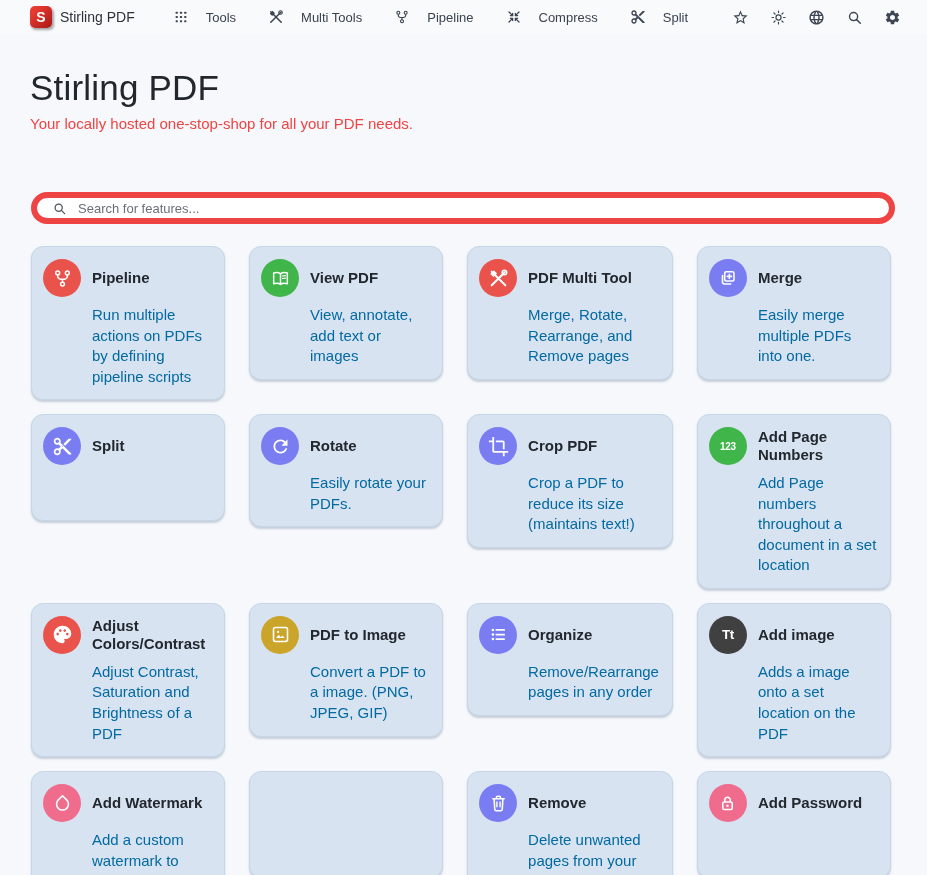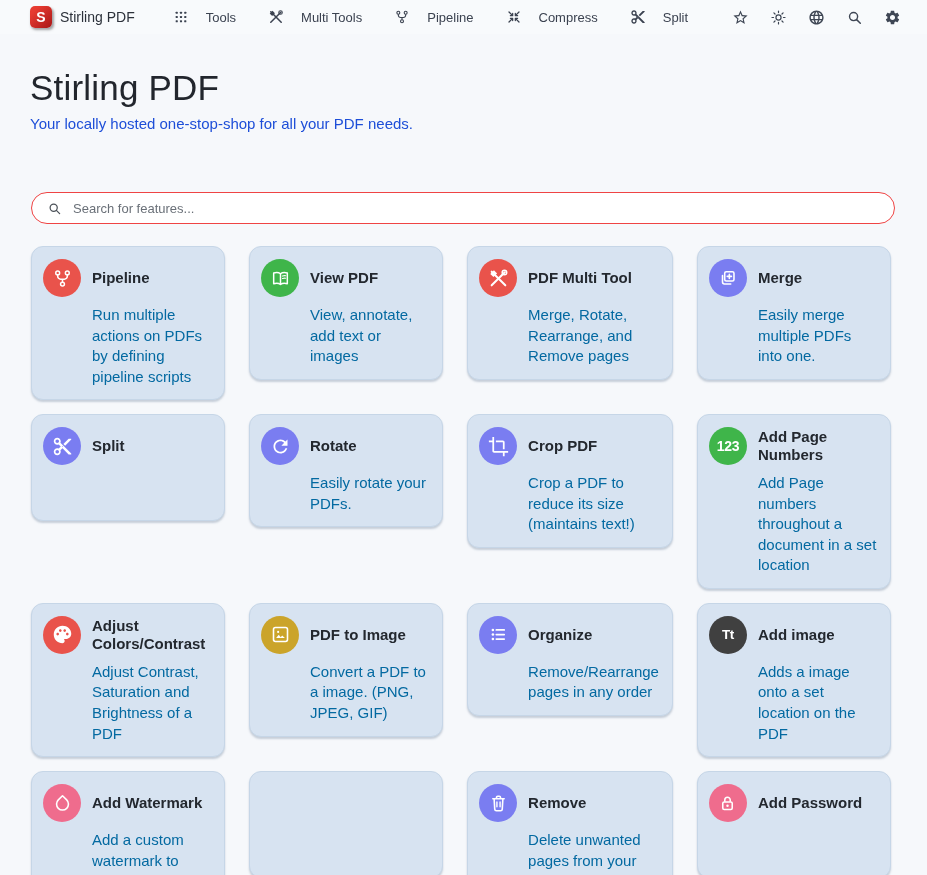--- a/index.html
+++ b/index.html
@@ -21,40 +21,40 @@
   .nav-items{ display:flex; align-items:center; gap:32px; margin-left:38px; }
   .nav-item{ display:flex; align-items:center; gap:17px; font-size:13px; color:#3b4250; cursor:pointer; }
   .nav-actions{ margin-left:auto; display:flex; align-items:center; gap:21px; }
   .action-btn{ background:none; border:none; width:17px; height:17px; padding:0; color:#3e4654; cursor:pointer; display:flex; }
   .icon{ display:inline-flex; align-items:center; justify-content:center; }
   .icon svg{ width:100%; height:100%; }
   .nav-item .icon{ width:16px; height:16px; color:#3b4250; }
   
   .hero{ padding:0 30px; margin-top:34px; }
   .hero h1{ font-size:35px; font-weight:400; color:#22262d; letter-spacing:.2px; }
-  .hero p{ margin-top:7px; font-size:15px; color:#1d4ed8; }
+  .hero p{ margin-top:7px; font-size:15px; color:#ef4444; }
   
   .search-wrap{ margin:60px 32px 0 31px; }
   .search-box{ display:flex; align-items:center; gap:11px; height:32px;
-    background:#fff; border:1px solid #ef4444; border-radius:17px; padding:0 15px; }
+    background:#fff; border:6px solid #ef4444; border-radius:17px; padding:0 15px; }
   .search-box .icon{ width:15px; height:15px; color:#4b5158; flex:none; }
   .search-box input{ border:none; outline:none; background:transparent; flex:1;
     font-size:13px; color:#333; font-family:inherit; }
   .search-box input::placeholder{ color:#6a7078; }
   
   .grid{ display:grid; grid-template-columns:repeat(4,1fr); column-gap:24px; row-gap:14px;
     align-items:start; margin:22px 36px 0 31px; }
   .card{ background:#d7e3f1; border:1px solid #c6d6e7; border-radius:12px;
     padding:12px 13px 12px 11px; min-height:107px; cursor:pointer;
     box-shadow:0 2px 2px rgba(110,130,155,.35); }
   .card-head{ display:flex; align-items:center; gap:11px; }
   .icon-circle{ width:38px; height:38px; border-radius:50%; flex:none;
     display:flex; align-items:center; justify-content:center; }
   .icon-circle .icon{ width:21px; height:21px; color:#fff; }
-  .icon-circle .icon-text{ color:#fff; font-weight:700; font-size:14px; letter-spacing:-.3px; }
+  .icon-circle .icon-text{ color:#fff; font-weight:700; font-size:10px; letter-spacing:-.3px; }
   .icon-circle .icon-text[data-name="text-Tt-icon"]{ font-size:13.5px; }
   .card-title{ font-size:15px; font-weight:600; color:#23282f; line-height:1.22; }
   .card-desc{ margin:8px 0 0 49px; font-size:15px; color:#0369a1; line-height:1.37; }
 </style>
 </head>
 <body>
 
 <header class="navbar" data-name="navbar">
   <div class="brand" data-name="brand">
     <span class="logo" data-name="stirling-logo-icon">S</span>

